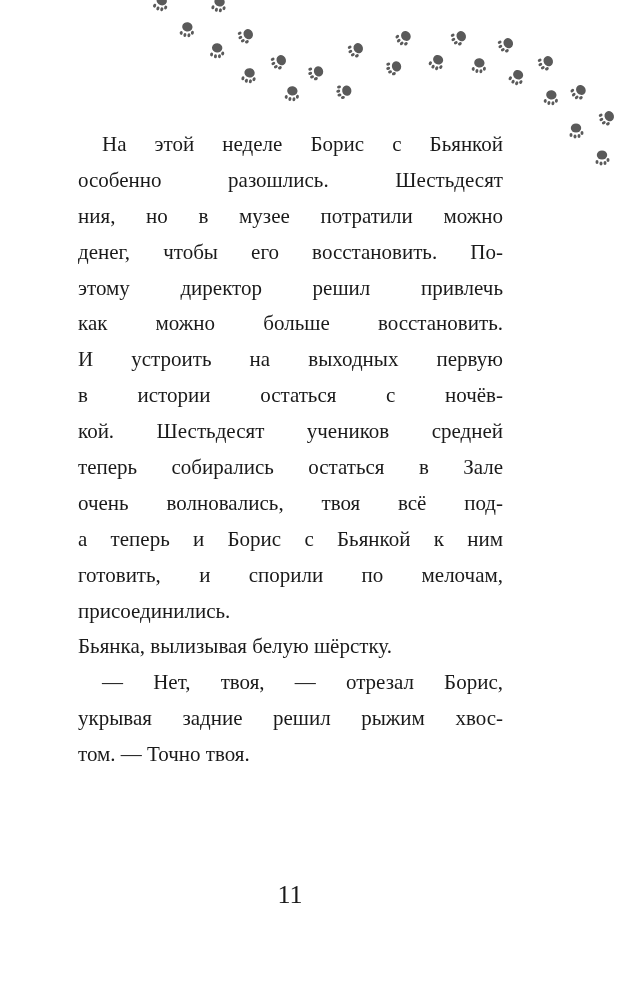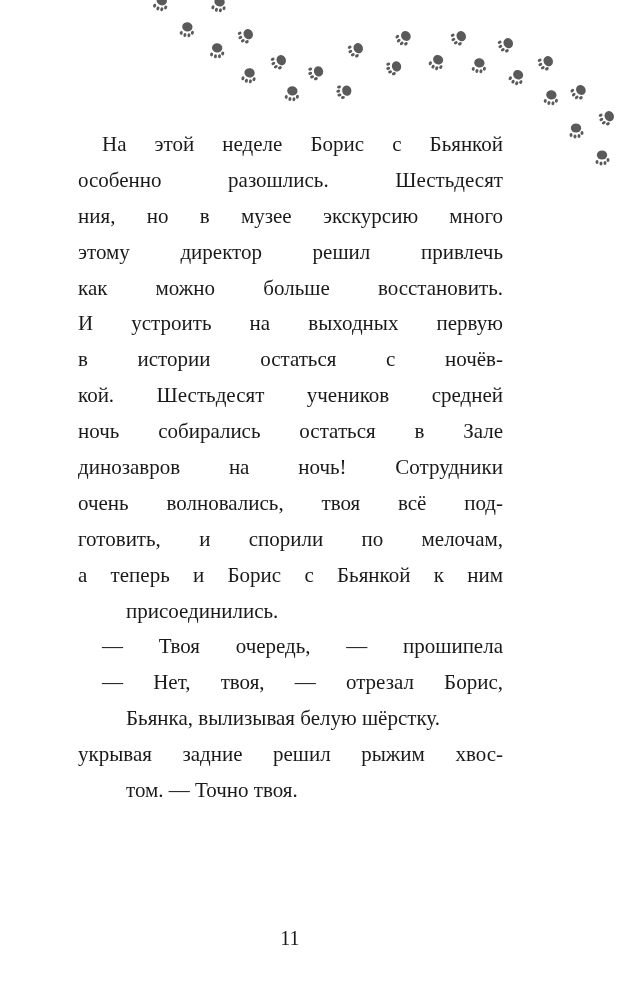--- a/index.html
+++ b/index.html
@@ -43,35 +43,33 @@
   }
   .line {
     display: block;
     white-space: nowrap;
     text-align: justify;
     text-align-last: justify;
     height: 35.9px;
   }
   .line.last {
     text-align-last: left;
-    margin-left: 48px;
   }
   .line.indent {
     padding-left: 24px;
   }
   .page-number {
     position: absolute;
     left: 0;
     width: 580px;
     top: 880px;
     text-align: center;
     font-family: "Liberation Serif", "DejaVu Serif", serif;
-    font-size: 20px;
+    font-size: 26px;
     color: #1a1a1a;
-    margin-top: 47px;
   }
 </style>
 </head>
 <body>
 
 <div class="page">
 
   <div class="paws" id="paws">
       <svg viewBox="0 0 22 22" class="paw" style="left: 151px; top: -8px;">
         <g transform="rotate(20 11 11)" fill="#5a5a5a">
@@ -287,33 +285,32 @@
           <ellipse cx="9" cy="17.5" rx="1.5" ry="2"></ellipse>
           <ellipse cx="13" cy="17" rx="1.5" ry="2"></ellipse>
           <ellipse cx="16" cy="14" rx="1.5" ry="2"></ellipse>
         </g>
       </svg>
     </div>
 
   <div class="text-block">
     <span class="line indent">На этой неделе Борис с Бьянкой</span>
     <span class="line">особенно разошлись. Шестьдесят</span>
-    <span class="line">ния, но в музее экскурсию много</span>
+    <span class="line">ния, но в музее потратили можно</span>
+    <span class="line">денег, чтобы его восстановить. По-</span>
     <span class="line">этому директор решил привлечь</span>
     <span class="line">как можно больше восстановить.</span>
     <span class="line">И устроить на выходных первую</span>
     <span class="line">в истории остаться с ночёв-</span>
     <span class="line">кой. Шестьдесят учеников средней</span>
-    <span class="line">ночь собирались остаться в Зале</span>
-    <span class="line">динозавров на ночь! Сотрудники</span>
+    <span class="line">теперь собирались остаться в Зале</span>
     <span class="line">очень волновались, твоя всё под-</span>
+    <span class="line">а теперь и Борис с Бьянкой к ним</span>
     <span class="line">готовить, и спорили по мелочам,</span>
-    <span class="line">а теперь и Борис с Бьянкой к ним</span>
     <span class="line last">присоединились.</span>
-    <span class="line indent">— Твоя очередь, — прошипела</span>
+    <span class="line last">Бьянка, вылизывая белую шёрстку.</span>
     <span class="line indent">— Нет, твоя, — отрезал Борис,</span>
-    <span class="line last">Бьянка, вылизывая белую шёрстку.</span>
     <span class="line">укрывая задние решил рыжим хвос-</span>
     <span class="line last">том. — Точно твоя.</span>
   </div>
 
   <div class="page-number">11</div>
 </div>
 
 </body></html>

